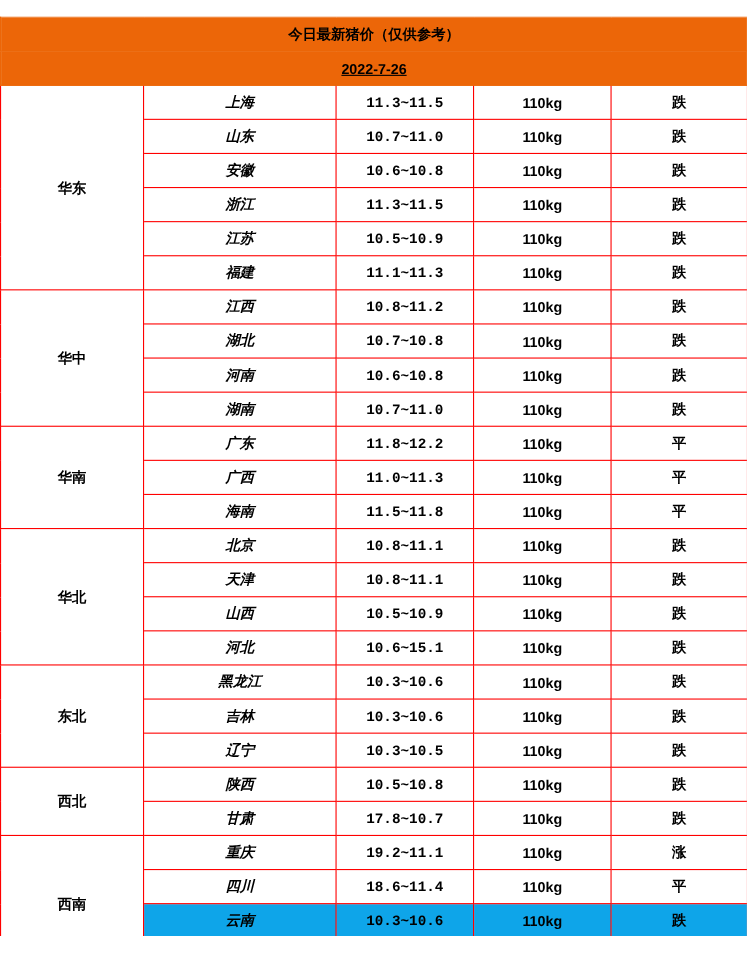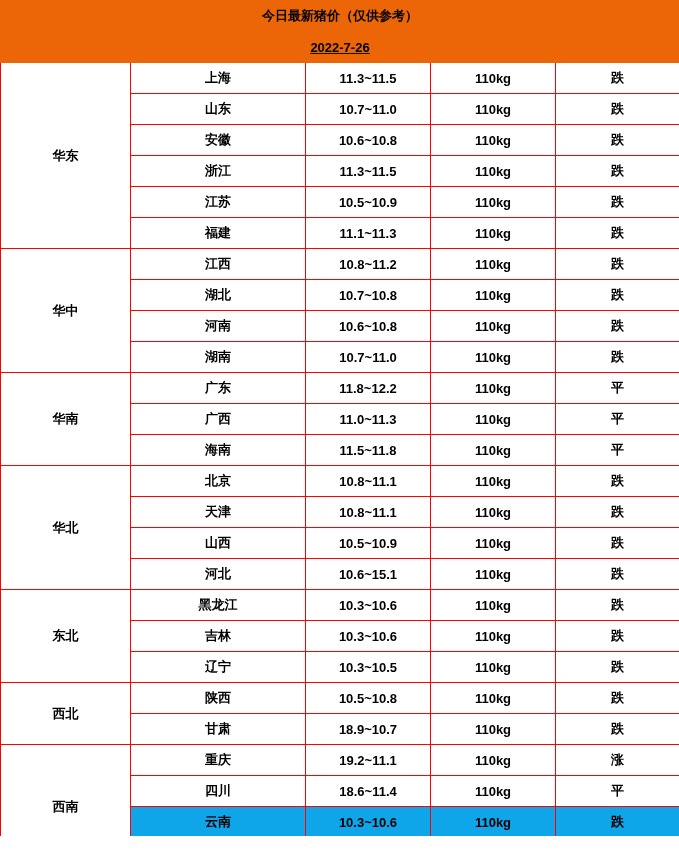--- a/index.html
+++ b/index.html
@@ -9,20 +9,21 @@
   }
   body {
     font-family: "Liberation Sans", "DejaVu Sans", sans-serif;
   }
   .sheet {
     width: 679px;
     height: 836px;
     box-sizing: border-box;
     position: relative;
     overflow: hidden;
+    margin-top: 15px;
   }
   table.price-table {
     width: 679px;
     border-collapse: collapse;
     table-layout: fixed;
   }
   table.price-table td {
     border: 1px solid #ff0000;
     text-align: center;
     vertical-align: middle;
@@ -50,24 +51,26 @@
     text-decoration: underline;
   }
   .region-cell {
     font-size: 14px;
     font-weight: bold;
     color: #000000;
   }
   .province-cell {
     font-size: 14px;
     font-weight: bold;
+    font-style: italic;
   }
   .price-cell {
     font-size: 13px;
     font-weight: bold;
+    font-family: Liberation Mono, monospace;
   }
   .weight-cell {
     font-size: 13px;
     font-weight: bold;
   }
   .trend-cell {
     font-size: 14px;
     font-weight: bold;
   }
   .trend-down { color: #00b050; }
@@ -226,21 +229,21 @@
         </tr>
         <tr>
           <td class="region-cell" rowspan="2">西北</td>
           <td class="province-cell">陕西</td>
           <td class="price-cell">10.5~10.8</td>
           <td class="weight-cell">110kg</td>
           <td class="trend-cell trend-down">跌</td>
         </tr>
         <tr>
           <td class="province-cell">甘肃</td>
-          <td class="price-cell">18.9~10.7</td>
+          <td class="price-cell">17.8~10.7</td>
           <td class="weight-cell">110kg</td>
           <td class="trend-cell trend-down">跌</td>
         </tr>
         <tr>
           <td class="region-cell" rowspan="4">西南</td>
           <td class="province-cell">重庆</td>
           <td class="price-cell">19.2~11.1</td>
           <td class="weight-cell">110kg</td>
           <td class="trend-cell trend-up">涨</td>
         </tr>

